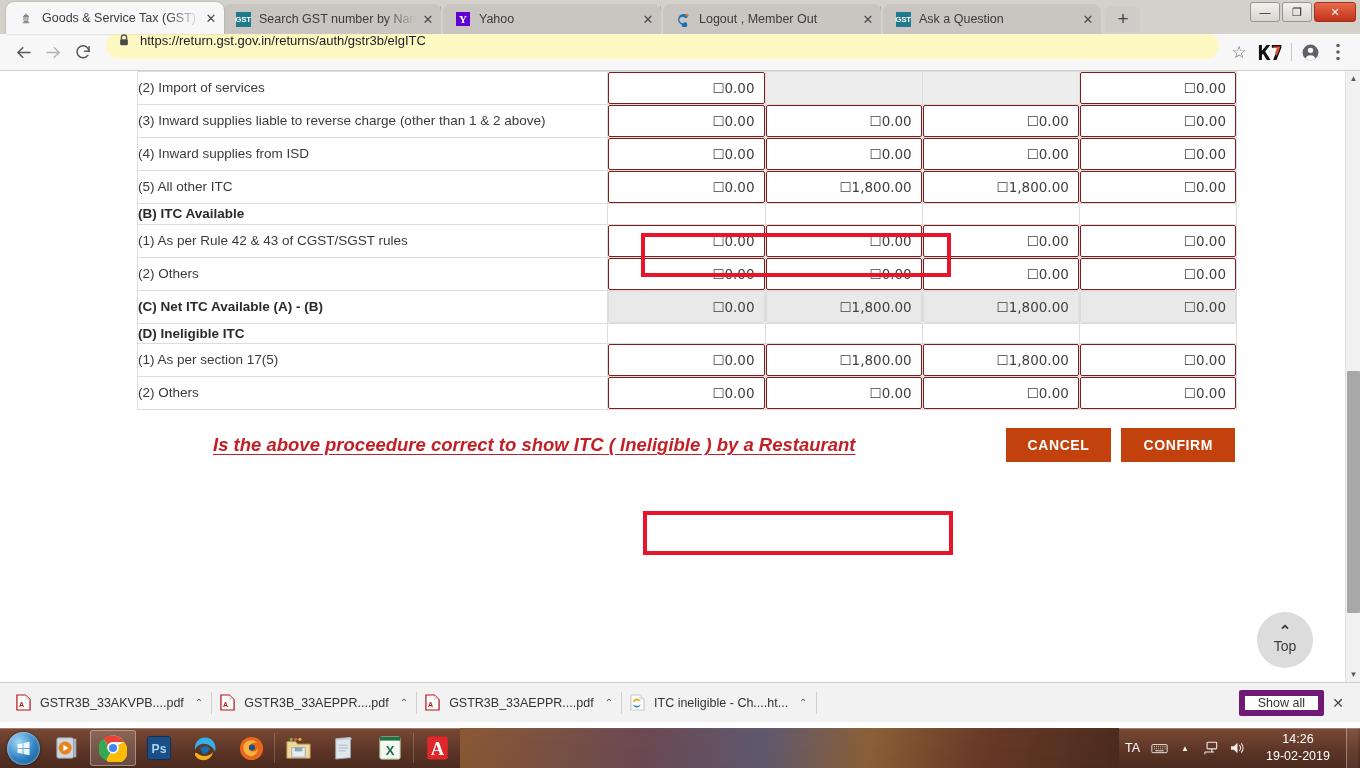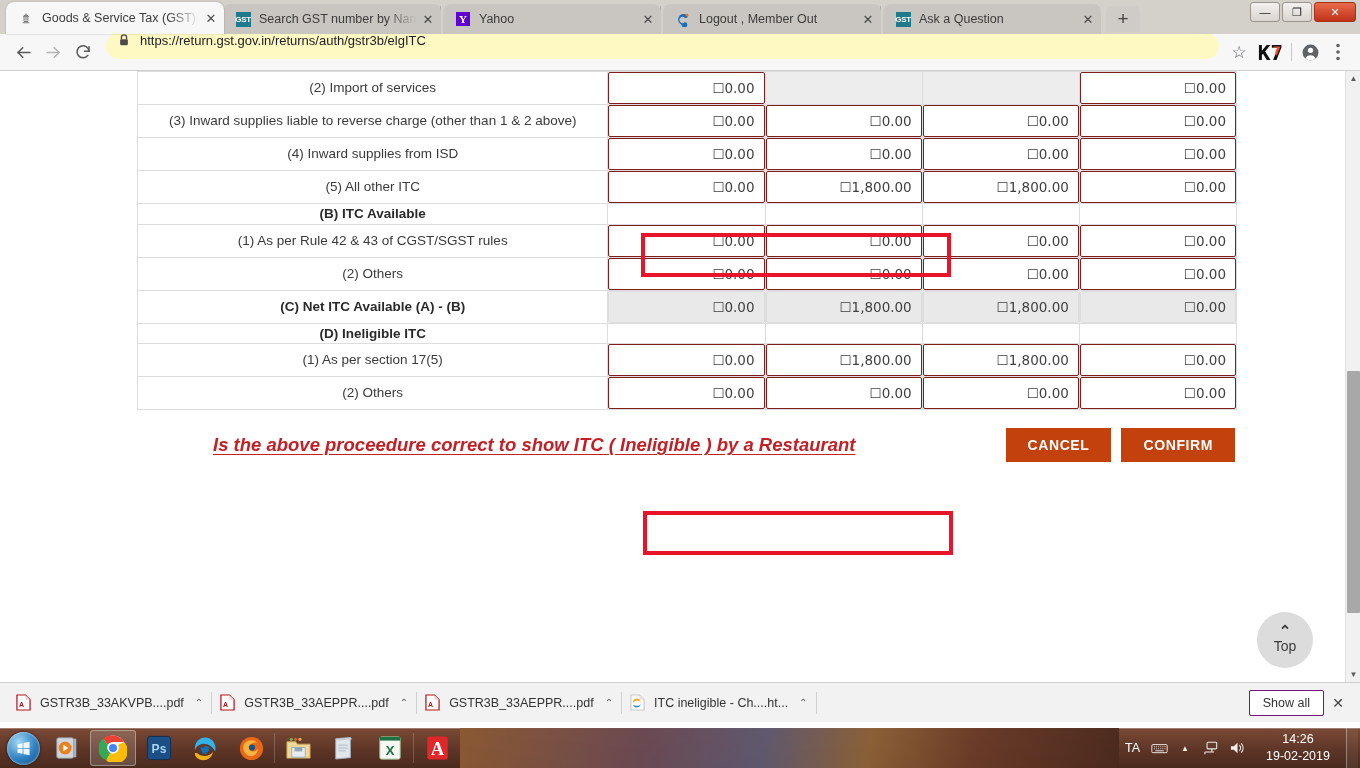--- a/index.html
+++ b/index.html
@@ -117,21 +117,21 @@
   .page-inner { position: relative; width: 1345px; height: 611px; padding-left: 137px; }
 
   table.itc {
     border-collapse: collapse;
     width: 1100px;
     table-layout: fixed;
     font-size: 13.5px;
     color: #3a3a3a;
   }
   table.itc td { border: 1px solid #ddd; padding: 0; vertical-align: middle; }
-  td.label { width: 470px; padding: 10px 14px; line-height: 1.45; text-align: center; }
+  td.label { width: 470px; padding: 10px 14px; line-height: 1.45; }
   td.label.bold { font-weight: bold; color: #2a2a2a; }
   td.cell { width: 157px; padding: 9px 10px; }
   td.cell.blank { background: #ededed; }
 
   .field {
     height: 32px;
     border: 1px solid #7f1d1d;
     background: #fff;
     border-radius: 2px;
     display: flex;
@@ -223,21 +223,21 @@
     display: flex; align-items: center;
     padding: 0 8px;
     font-size: 12.5px;
     color: #333;
   }
   .dl-item .pdf-ico { margin-right: 9px; display:flex; }
   .dl-item .chev { margin-left: 11px; font-size: 10px; color:#555; }
   .dl-sep { width:1px; height:22px; background:#d0d0d0; }
   .shelf-spacer { flex: 1 1 auto; }
   .showall {
-    border: 1px solid #701a75;
+    border: 6px solid #701a75;
     background: #fff;
     height: 26px;
     padding: 0 13px;
     display: flex; align-items: center;
     font-size: 12.5px; color: #333;
     border-radius: 2px;
   }
   .shelf-close { width: 28px; display:flex; align-items:center; justify-content:center; font-size:14px; color:#444; }
 
   

